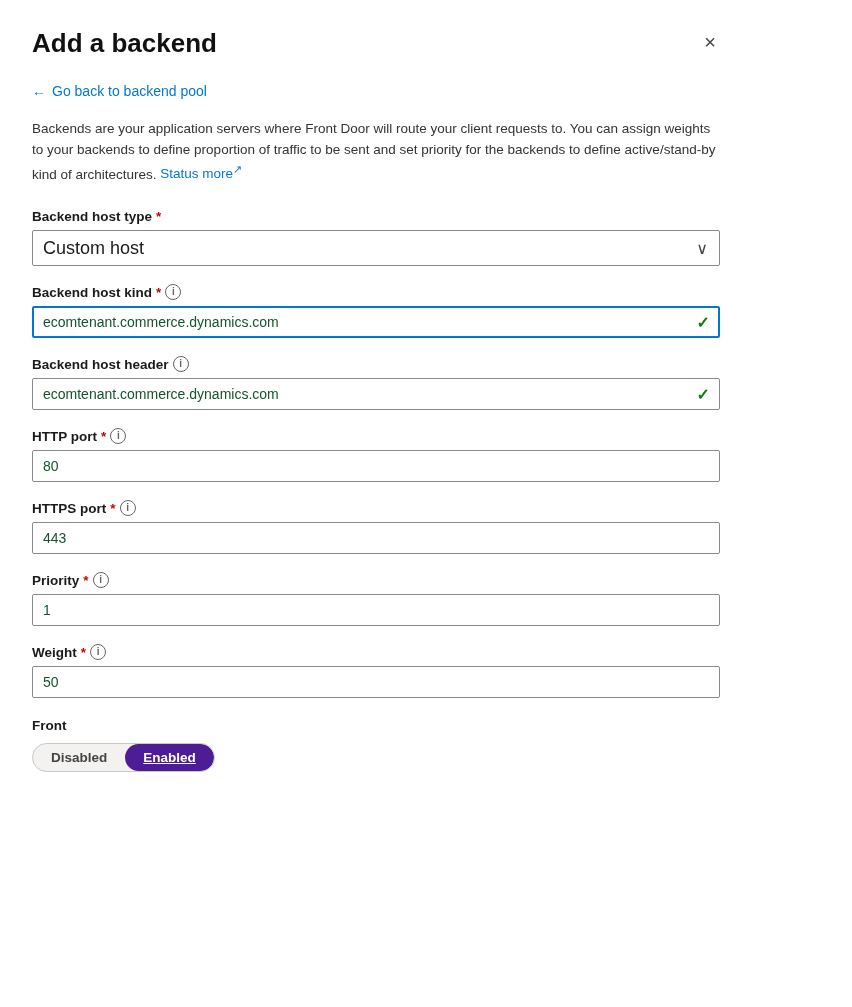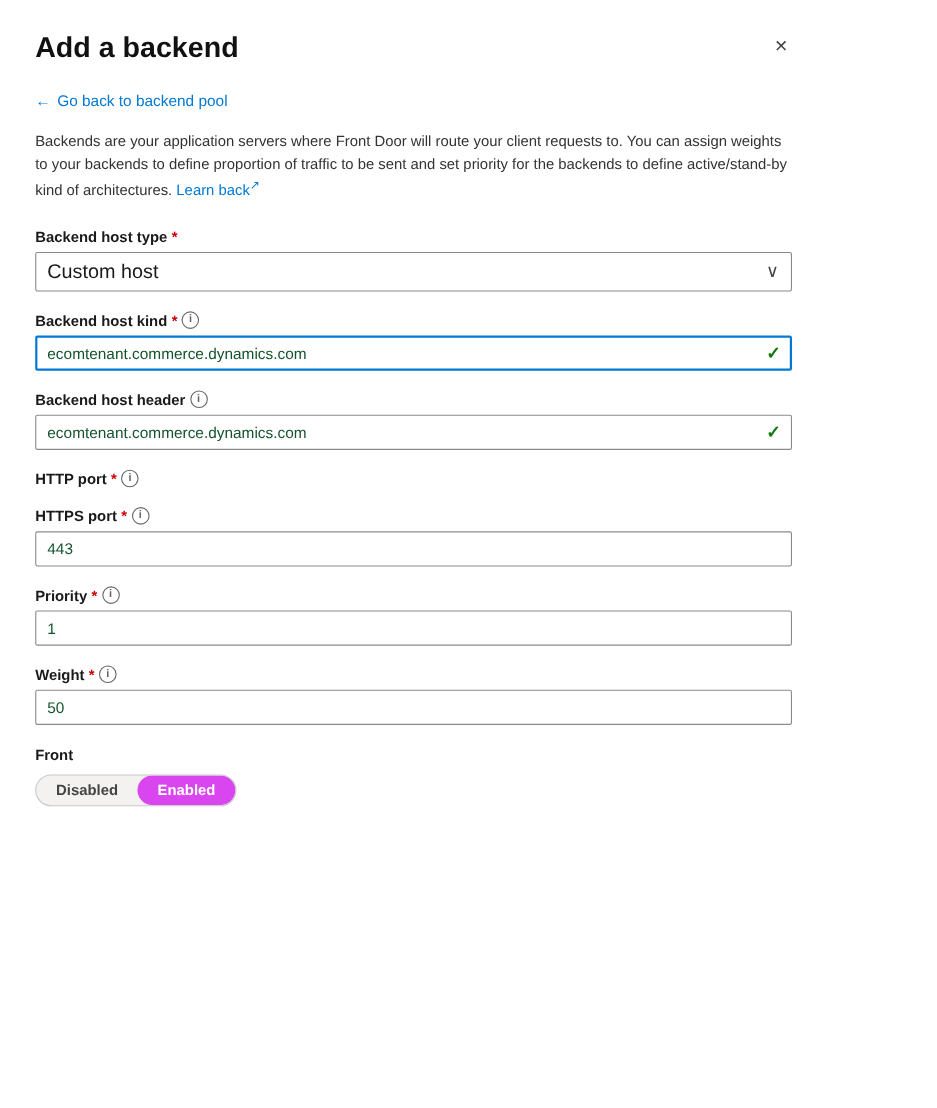--- a/index.html
+++ b/index.html
@@ -191,23 +191,24 @@
       padding: 6px 18px;
       font-size: 13.5px;
       font-weight: 700;
       cursor: pointer;
       border-radius: 20px;
       color: #333;
       transition: all 0.15s;
     }
 
     .toggle-option.active {
-      background: #d946ef;
+      background: #4c1d95;
       color: #fff;
       font-weight: 600;
+      text-decoration: underline;
     }
 
     .toggle-option.inactive {
       background: transparent;
       color: #444;
     }
   </style>
 </head>
 <body>
 
@@ -219,21 +220,21 @@
   </div>
 
   <a class="back-link">
     <span>←</span>
     <span>Go back to backend pool</span>
   </a>
 
   <p class="description">
     <span>Backends are your application servers where Front Door will route your client requests to. You can assign weights to your backends to define proportion of traffic to be sent and set priority for the backends to define active/stand-by kind of architectures.</span>
     <a>
-      <span>Learn back</span><span class="external-icon">↗</span>
+      <span>Status more</span><span class="external-icon">↗</span>
     </a>
   </p>
 
   <div class="field-group">
     <div class="field-label">
       <span>Backend host type</span>
       <span class="required-star">*</span>
     </div>
     <div class="select-wrapper">
       <select class="field-select">
@@ -263,20 +264,23 @@
       <input class="field-input" type="text" value="ecomtenant.commerce.dynamics.com" style="">
       <span class="input-checkmark">✓</span>
     </div>
   </div>
 
   <div class="field-group">
     <div class="field-label">
       <span>HTTP port</span>
       <span class="required-star">*</span>
       <span class="info-icon">i</span>
+    </div>
+    <div class="input-wrapper">
+      <input class="field-input" type="text" value="80" style="">
     </div>
   </div>
 
   <div class="field-group">
     <div class="field-label">
       <span>HTTPS port</span>
       <span class="required-star">*</span>
       <span class="info-icon">i</span>
     </div>
     <div class="input-wrapper">

